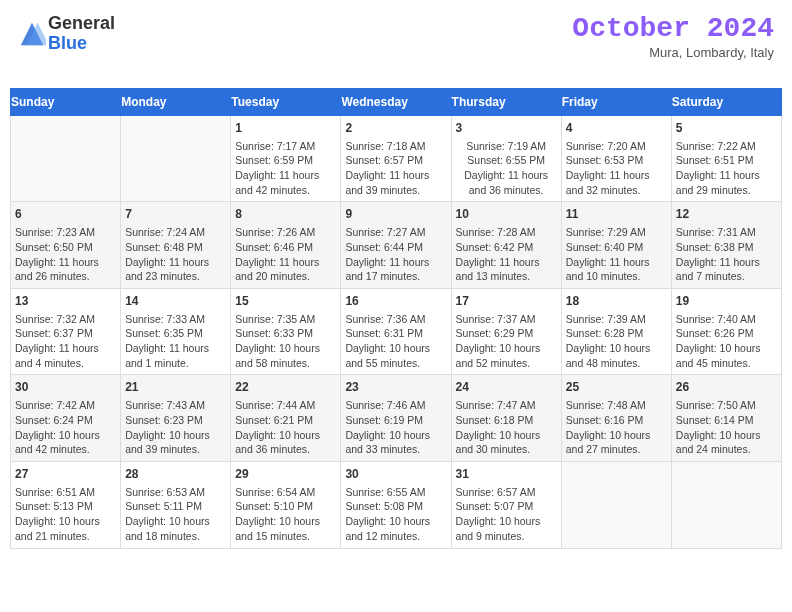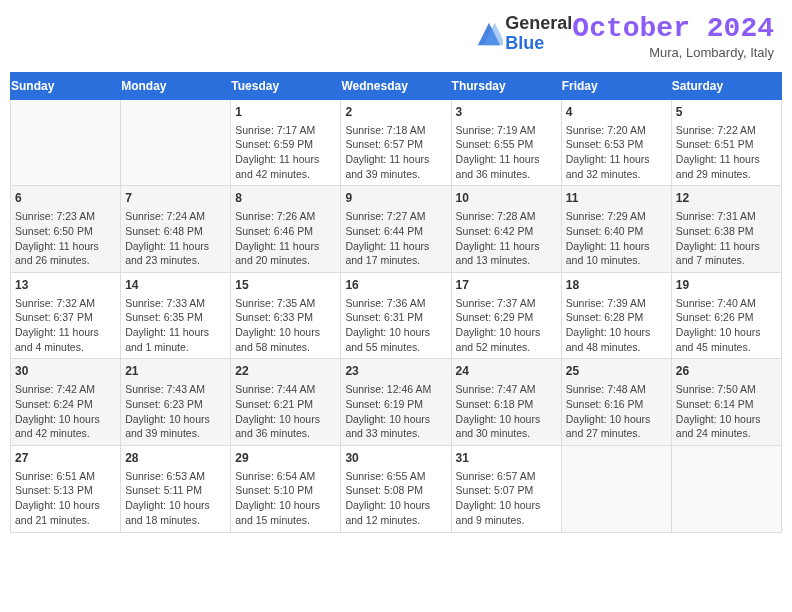--- a/index.html
+++ b/index.html
@@ -5,23 +5,23 @@
     * { box-sizing: border-box; margin: 0; padding: 0; }
     body {
       font-family: Arial, sans-serif;
       background: #fff;
       width: 792px;
       min-height: 612px;
       padding: 10px;
     }
     .header {
       display: flex;
-      justify-content: flex-end;
+      justify-content: space-between;
       align-items: flex-start;
-      margin-bottom: 8px;
+      margin-bottom: 24px;
       padding: 4px 8px;
     }
     .logo {
       display: flex;
       align-items: center;
       gap: 0px;
     }
     .logo-text {
       display: flex;
       flex-direction: column;
@@ -147,21 +147,21 @@
 Daylight: 11 hours and 42 minutes.</div>
         </td>
         <td>
           <span class="day-num">2</span>
           <div class="day-info" style="white-space: pre-line;">Sunrise: 7:18 AM
 Sunset: 6:57 PM
 Daylight: 11 hours and 39 minutes.</div>
         </td>
         <td>
           <span class="day-num">3</span>
-          <div class="day-info" style="white-space: pre-line;">Sunrise: 7:19 AM
+          <div class="day-info" style="white-space: pre-line; text-align: center;">Sunrise: 7:19 AM
 Sunset: 6:55 PM
 Daylight: 11 hours and 36 minutes.</div>
         </td>
         <td>
           <span class="day-num">4</span>
           <div class="day-info" style="white-space: pre-line;">Sunrise: 7:20 AM
 Sunset: 6:53 PM
 Daylight: 11 hours and 32 minutes.</div>
         </td>
         <td>
@@ -273,21 +273,21 @@
 Daylight: 10 hours and 39 minutes.</div>
         </td>
         <td>
           <span class="day-num">22</span>
           <div class="day-info" style="white-space: pre-line;">Sunrise: 7:44 AM
 Sunset: 6:21 PM
 Daylight: 10 hours and 36 minutes.</div>
         </td>
         <td>
           <span class="day-num">23</span>
-          <div class="day-info" style="white-space: pre-line;">Sunrise: 12:46 AM
+          <div class="day-info" style="white-space: pre-line;">Sunrise: 7:46 AM
 Sunset: 6:19 PM
 Daylight: 10 hours and 33 minutes.</div>
         </td>
         <td>
           <span class="day-num">24</span>
           <div class="day-info" style="white-space: pre-line;">Sunrise: 7:47 AM
 Sunset: 6:18 PM
 Daylight: 10 hours and 30 minutes.</div>
         </td>
         <td>

